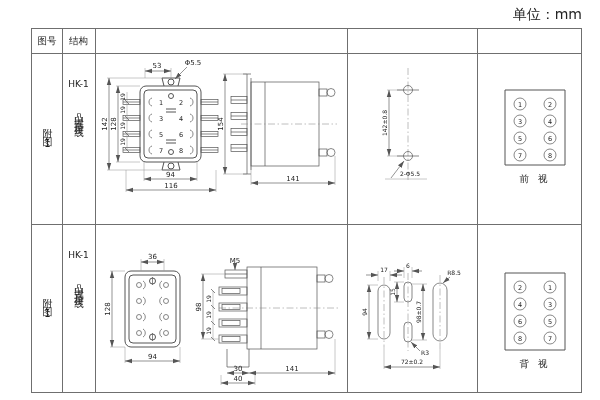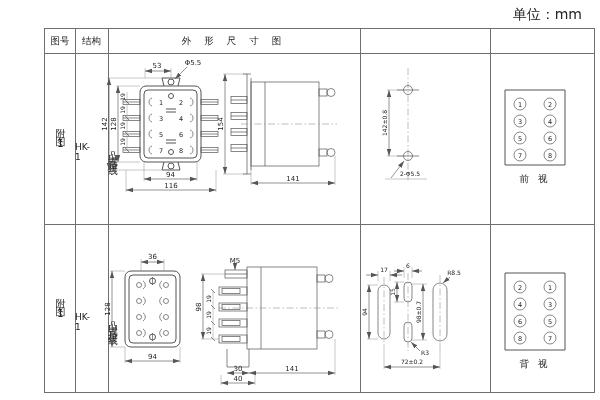--- a/index.html
+++ b/index.html
@@ -1,26 +1,26 @@
 <!DOCTYPE html>
 <html><head>
 <meta charset="utf-8">
 <style>
   html,body{margin:0;padding:0;background:#e8e8e8;}
   .screen{position:relative;width:600px;height:400px;background:#ffffff;overflow:hidden;
           font-family:"DejaVu Sans","Liberation Sans",sans-serif;color:#222;}
   .unit{position:absolute;top:6px;right:18px;font-size:14px;color:#222;}
-  .tbl{position:absolute;left:44px;top:28px;width:551px;height:365px;border:1px solid #6f6f6f;box-sizing:border-box;}
+  .tbl{position:absolute;left:31px;top:28px;width:551px;height:365px;border:1px solid #6f6f6f;box-sizing:border-box;text-align:right;}
   .vl{position:absolute;top:0;height:100%;width:0;border-left:1px solid #6f6f6f;}
   .hl{position:absolute;left:0;width:100%;height:0;border-top:1px solid #6f6f6f;}
   .hcell{position:absolute;top:0;height:24px;display:flex;align-items:center;justify-content:center;
          font-size:9.5px;color:#222;}
   .figcell{position:absolute;width:30px;display:flex;align-items:center;justify-content:center;
            writing-mode:vertical-rl;text-orientation:upright;letter-spacing:9px;font-size:10px;}
-  .structcell{position:absolute;width:33px;display:flex;flex-direction:row;align-items:center;
+  .structcell{position:absolute;width:33px;display:flex;flex-direction:column;align-items:center;
               padding-top:26px;box-sizing:border-box;gap:16px;}
   .model{font-size:9px;}
   .vdesc{writing-mode:vertical-rl;text-orientation:upright;letter-spacing:3px;font-size:9.5px;}
   svg{position:absolute;overflow:visible;}
   svg text{text-anchor:middle;font-family:"DejaVu Sans","Liberation Sans",sans-serif;}
   .ol{stroke:#555;stroke-width:1;fill:none;stroke-linejoin:round;}
   .ol2{stroke:#555;stroke-width:.7;fill:none;}
   .ext{stroke:#9a9a9a;stroke-width:.55;}
   .cl{stroke:#8a8a8a;stroke-width:.55;stroke-dasharray:7 2.5 1.5 2.5;}
   .dim{stroke:#666;stroke-width:.7;marker-start:url(#aS);marker-end:url(#aE);}
@@ -51,21 +51,20 @@
   <div class="tbl">
     <div class="vl" style="left:30px"></div>
     <div class="vl" style="left:63px"></div>
     <div class="vl" style="left:315px"></div>
     <div class="vl" style="left:445px"></div>
     <div class="hl" style="top:24px"></div>
     <div class="hl" style="top:195px"></div>
 
     <div class="hcell" style="left:0;width:30px">图号</div>
     <div class="hcell" style="left:30px;width:33px">结构</div>
-    <div class="hcell" style="left:63px;width:252px;letter-spacing:5px">外 形 尺 寸 图</div>
 
     <div class="figcell" style="top:24px;height:171px">附图1</div>
     <div class="structcell" style="left:30px;top:24px;height:171px">
       <span class="model">HK-1</span>
       <span class="vdesc">凸出式前接线</span>
     </div>
 
     <div class="figcell" style="top:195px;height:170px">附图1</div>
     <div class="structcell" style="left:30px;top:195px;height:170px">
       <span class="model">HK-1</span>

